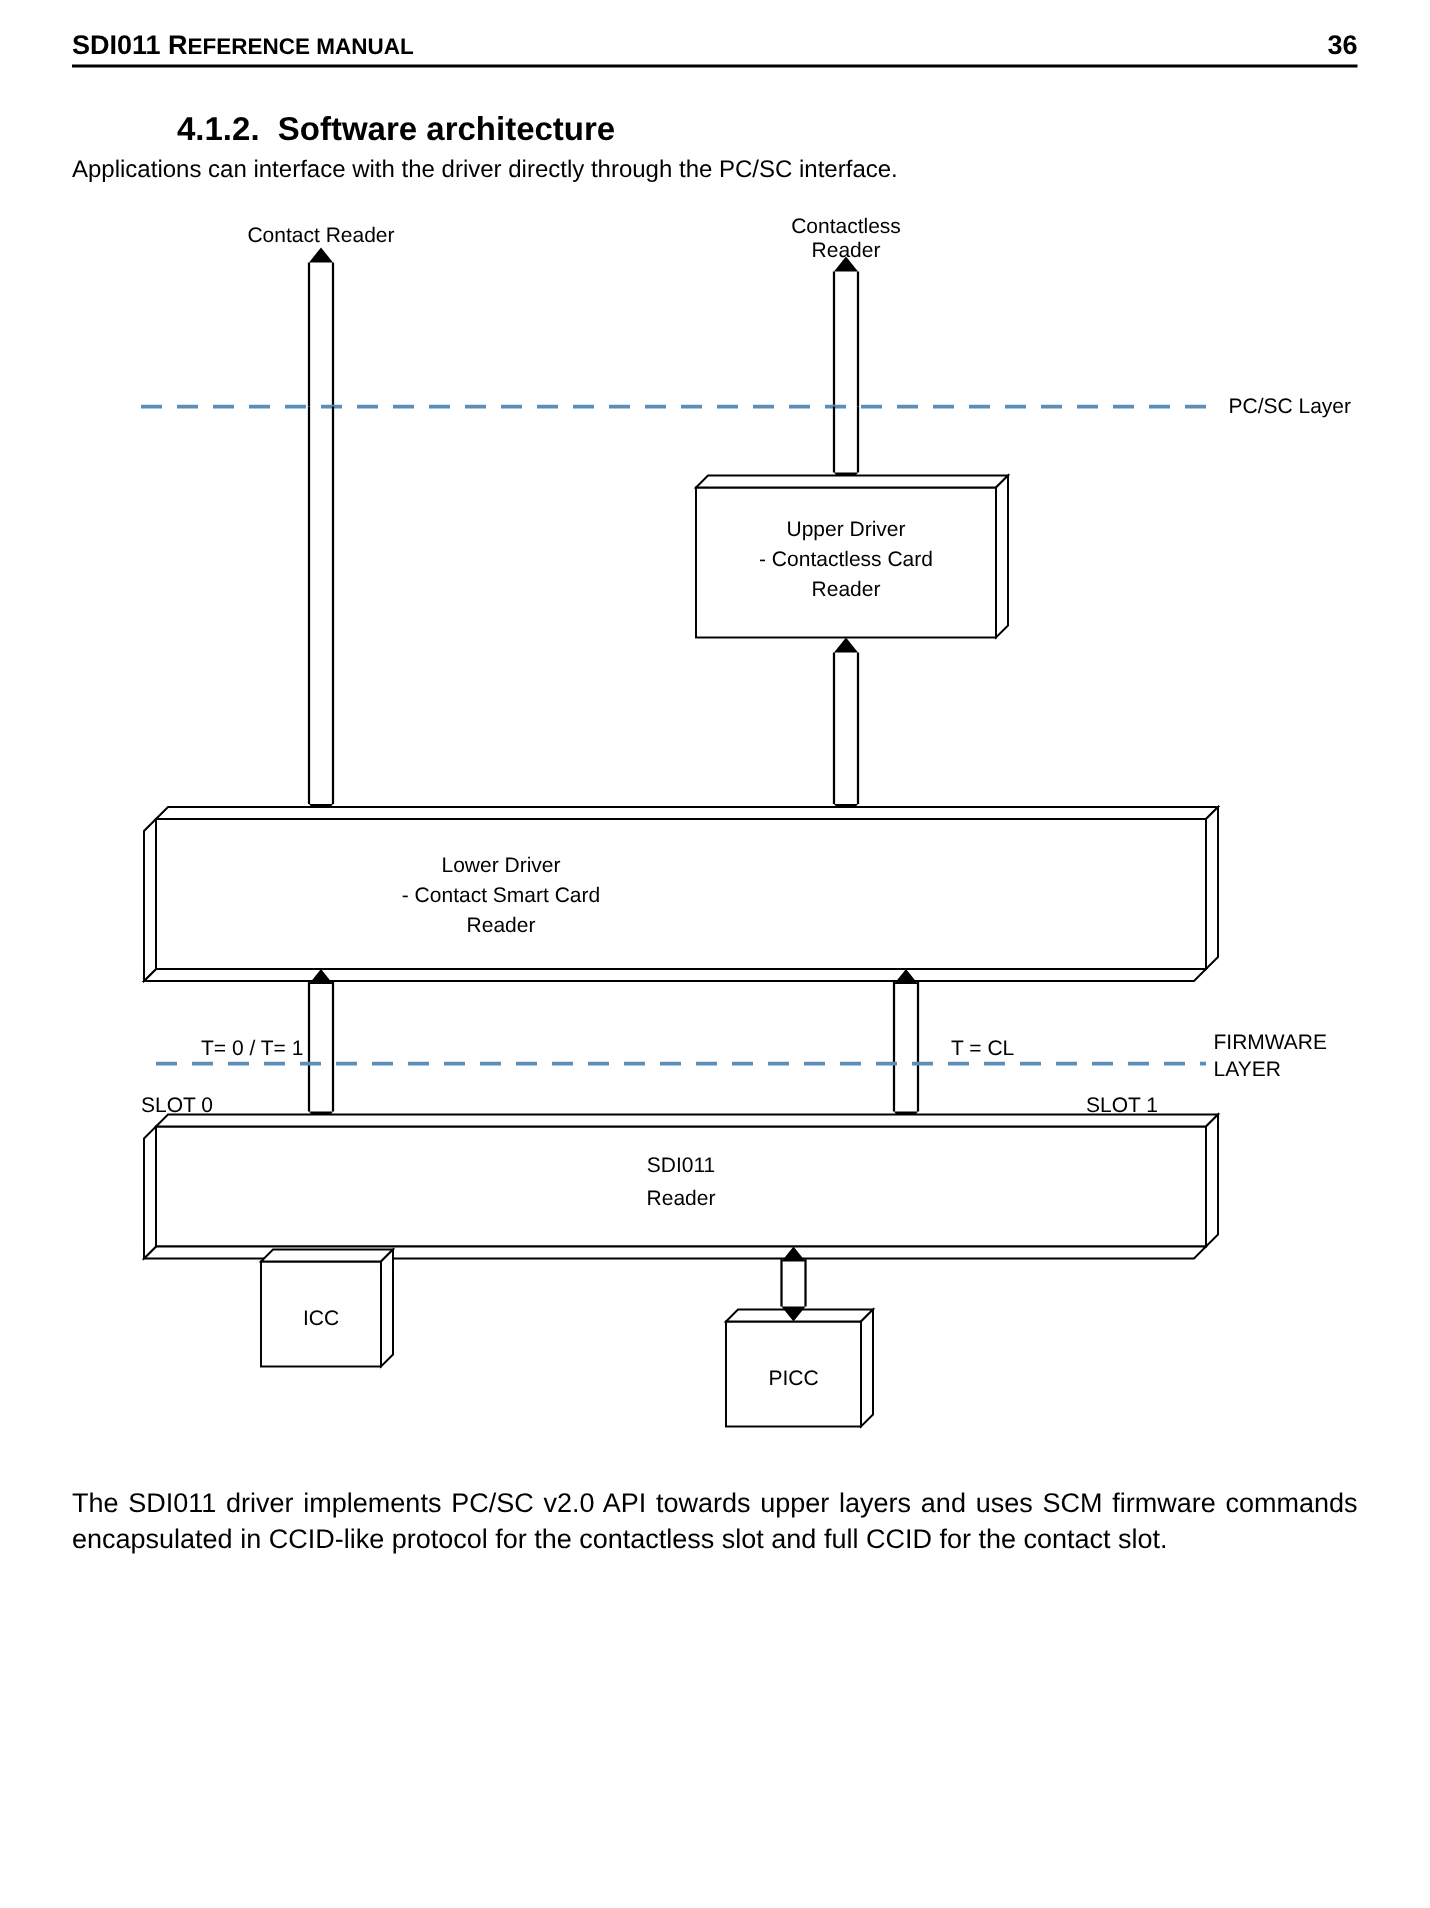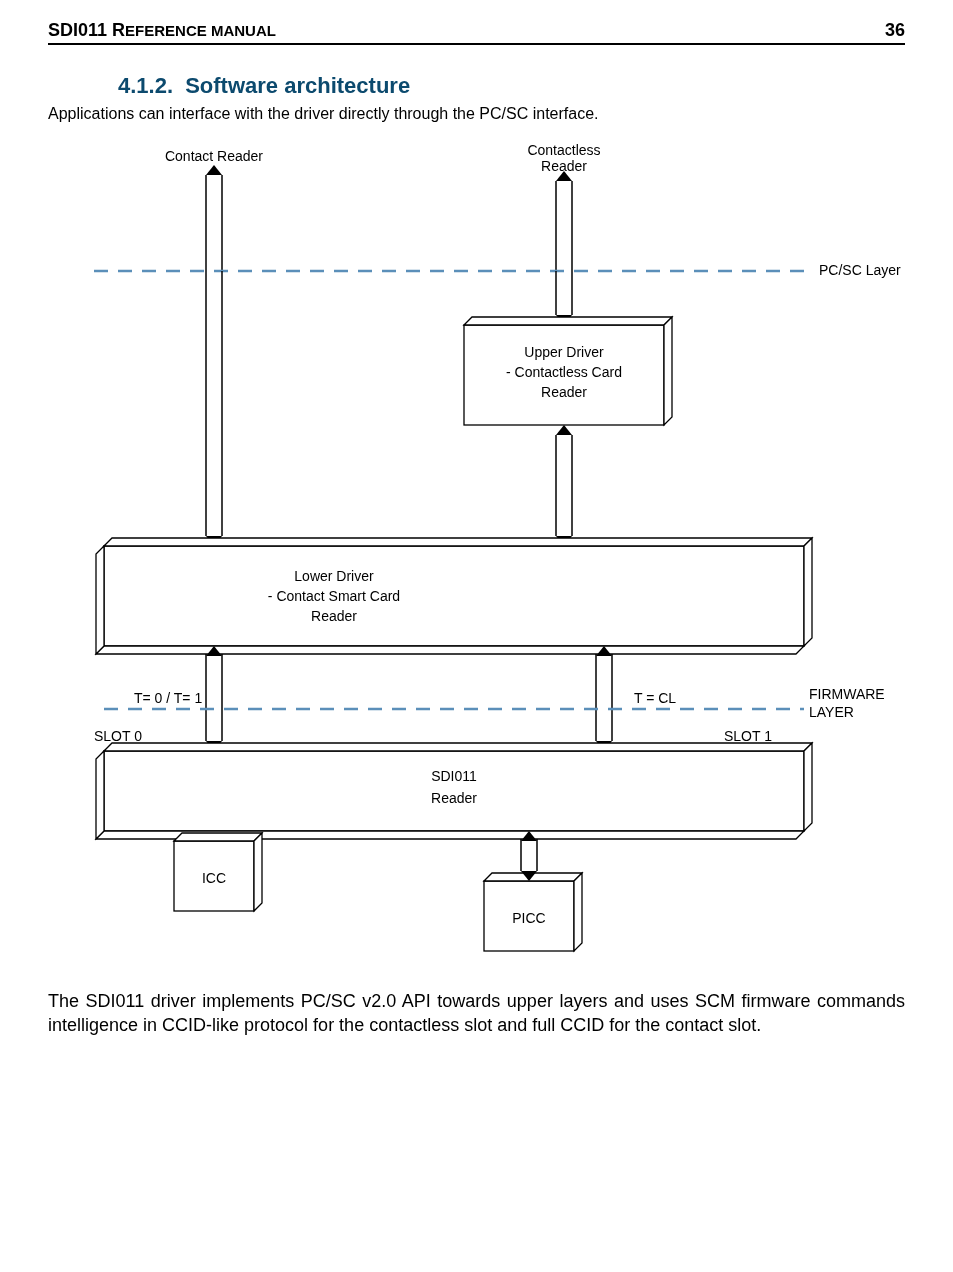--- a/index.html
+++ b/index.html
@@ -23,21 +23,21 @@
   }
   .doc-title {
     font-size: 18px;
     font-weight: bold;
   }
   .page-num {
     font-size: 18px;
     font-weight: bold;
   }
   .section-heading {
-    color: #0c4a6e;
+    color: #000000;
     font-size: 22px;
     font-weight: bold;
     margin-bottom: 6px;
     margin-left: 70px;
   }
   .section-number {
     margin-right: 6px;
   }
   .intro-text {
     font-size: 16px;
@@ -184,15 +184,15 @@
         <text x="445" y="782" font-size="14" text-anchor="middle">PICC</text>
       </g>
 
       <line x1="437" y1="698" x2="437" y2="730" stroke="#000" stroke-width="1.5"></line>
       <line x1="453" y1="698" x2="453" y2="730" stroke="#000" stroke-width="1.5"></line>
       <polygon points="437,700 445,690 453,700" fill="#000"></polygon>
       <polygon points="437,730 445,740 453,730" fill="#000"></polygon>
     </svg>
   </div>
 
-  <div class="body-text">The SDI011 driver implements PC/SC v2.0 API towards upper layers and uses SCM firmware commands intelligence in CCID-like protocol for the contactless slot and full CCID for the contact slot.</div>
+  <div class="body-text">The SDI011 driver implements PC/SC v2.0 API towards upper layers and uses SCM firmware commands encapsulated in CCID-like protocol for the contactless slot and full CCID for the contact slot.</div>
 
 </div>
 
 </body></html>

